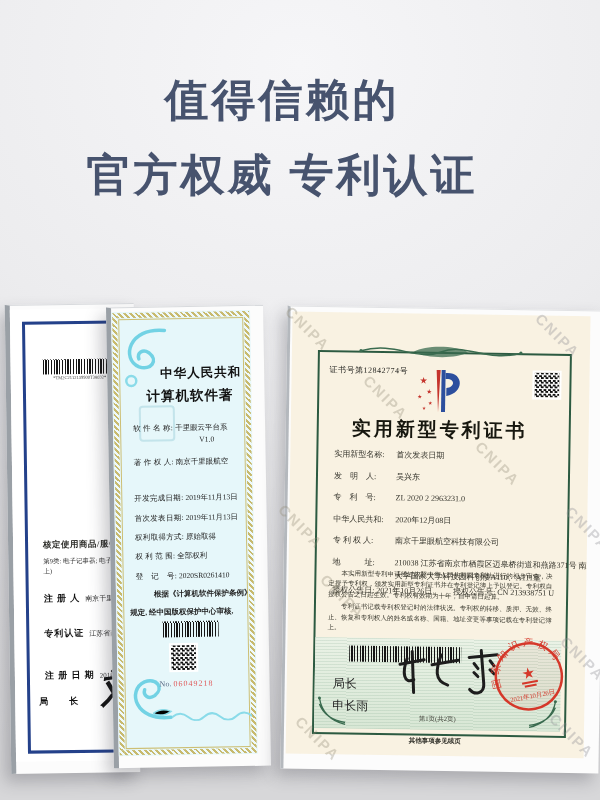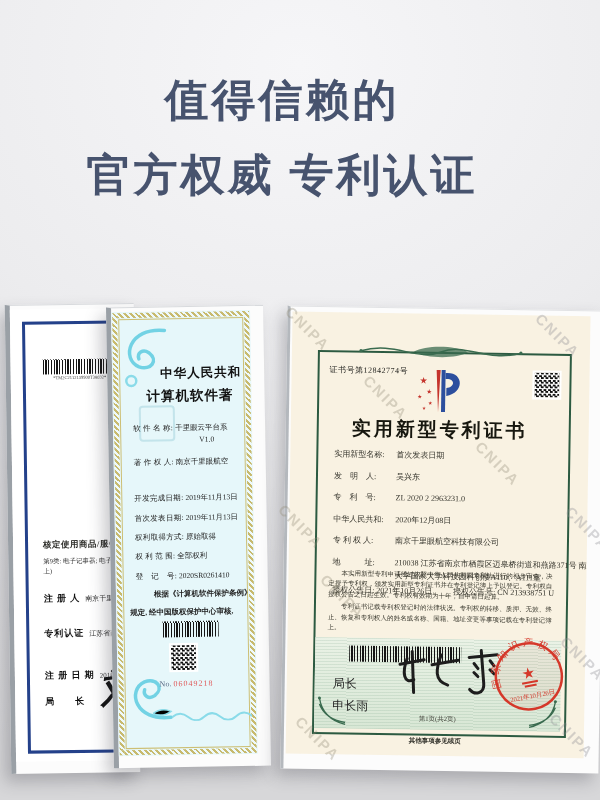--- a/index.html
+++ b/index.html
@@ -101,21 +101,21 @@
       <div class="abs tmClass" style="left:30px;top:257px;">上)</div>
       <div class="abs tmRow" style="left:30px;top:283px;">
         <b>注 册 人</b><span>南京千里眼服</span>
       </div>
       <div class="abs tmRow" style="left:30px;top:318px;">
         <b>专利认证</b><span>江苏省南京市</span>
       </div>
       <div class="abs tmRow" style="left:30px;top:360px;">
         <b>注 册 日 期</b><span>2018年05月07</span>
       </div>
-      <div class="abs tmRow" style="left:30px;top:386px;">
+      <div class="abs tmRow" style="left:24px;top:386px;">
         <b>局　　长</b>
       </div>
       <div class="abs tmSig">刘</div>
     </div>
   </div>
 
   <div class="card cardM">
     <div class="inner swInner">
       <div class="swBorder"></div>
       <svg class="abs" style="left:5px;top:13px;" width="54" height="66" viewBox="0 0 54 66">

